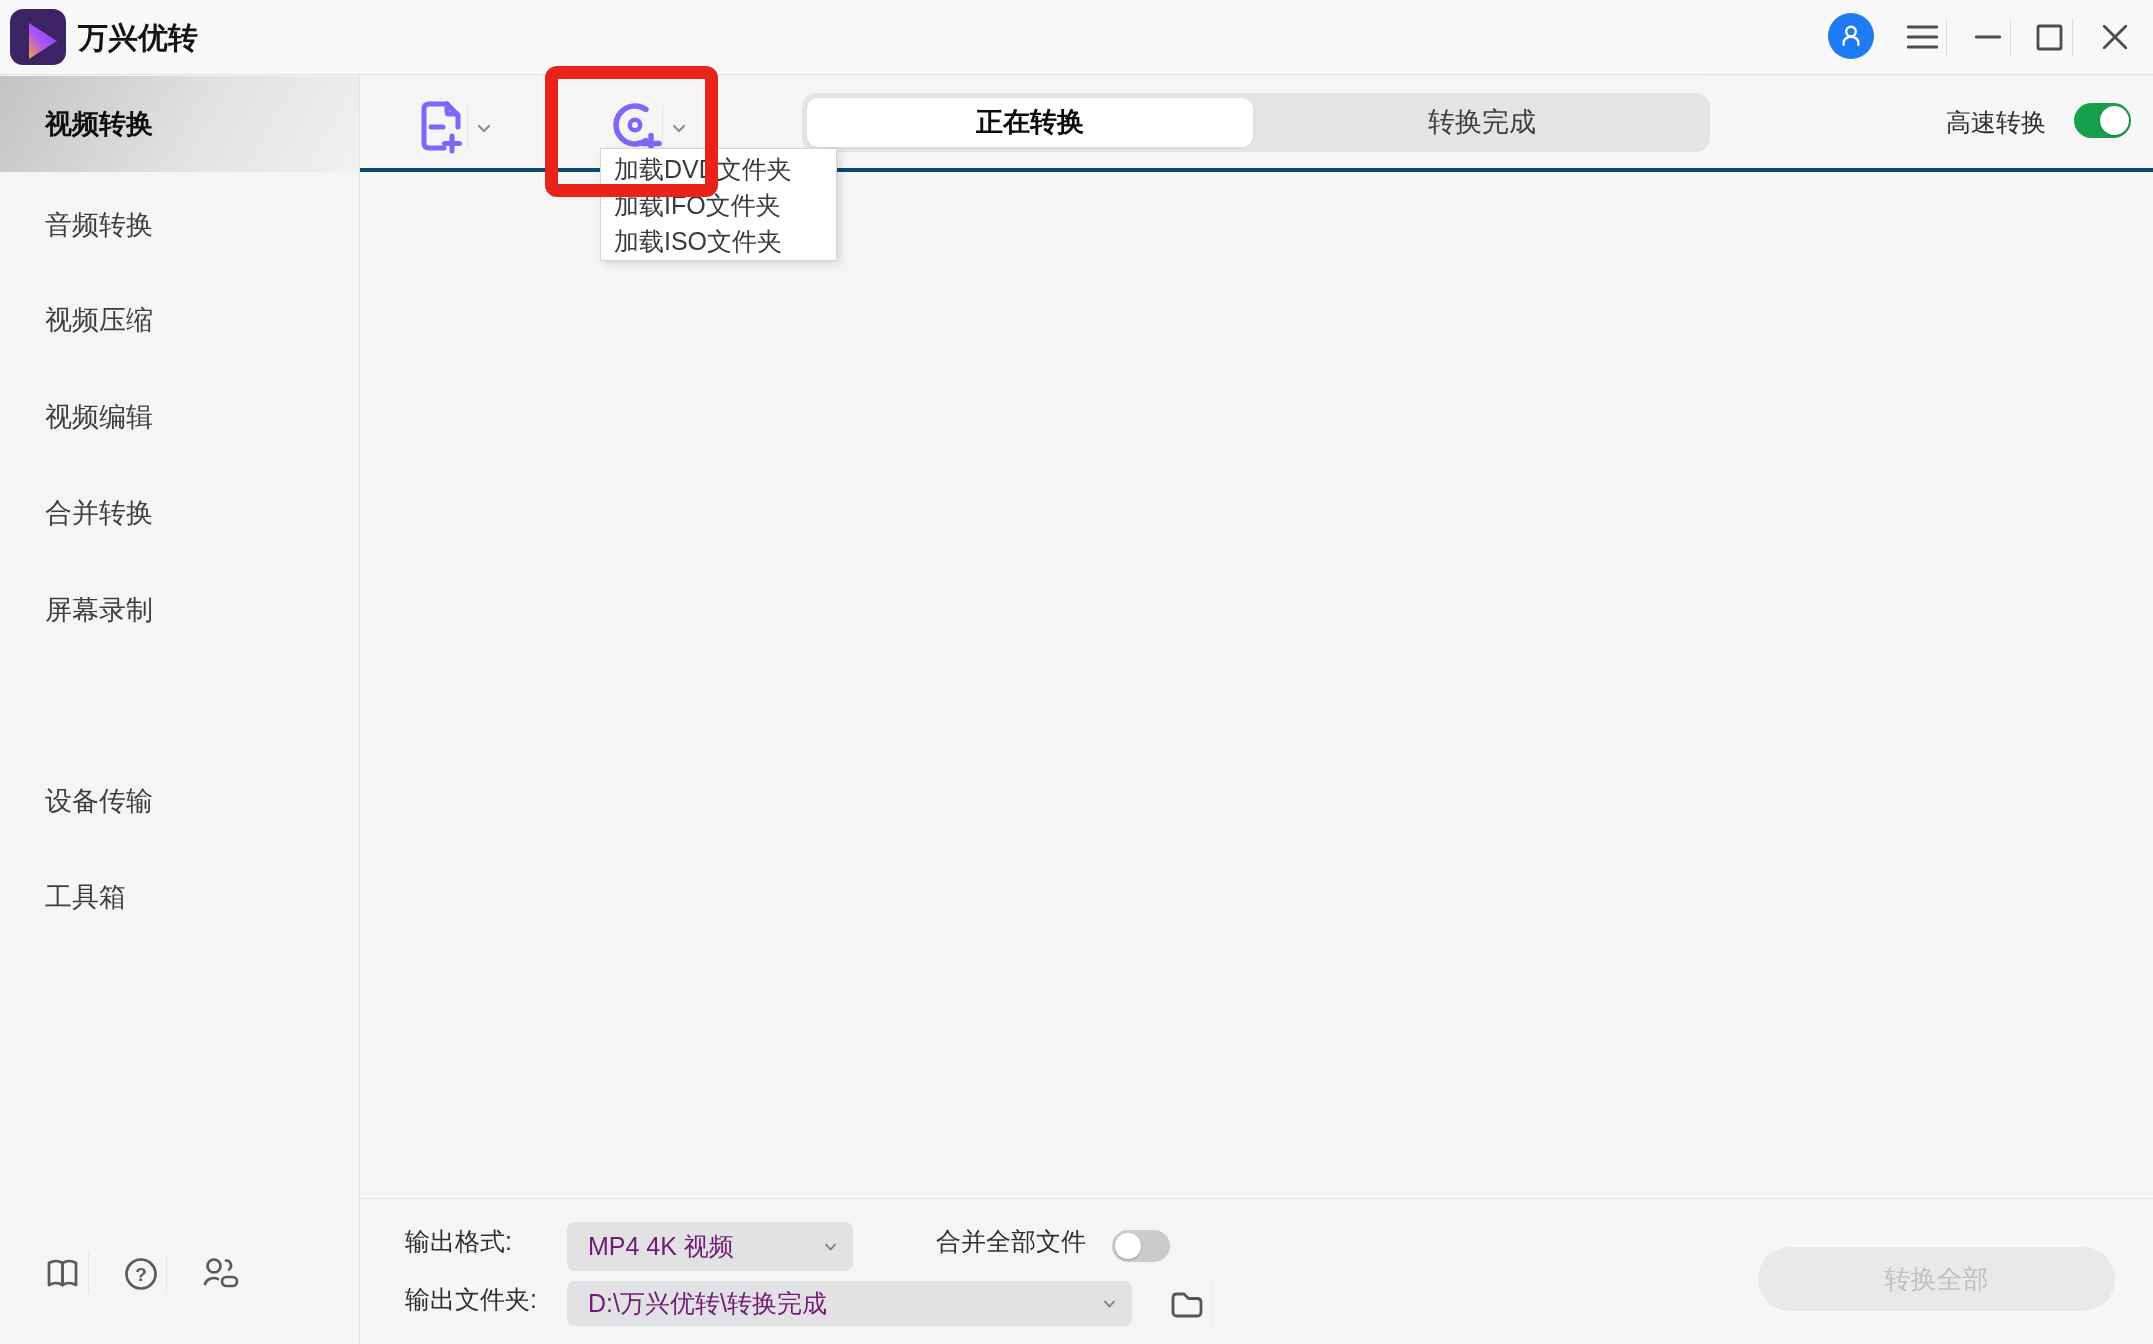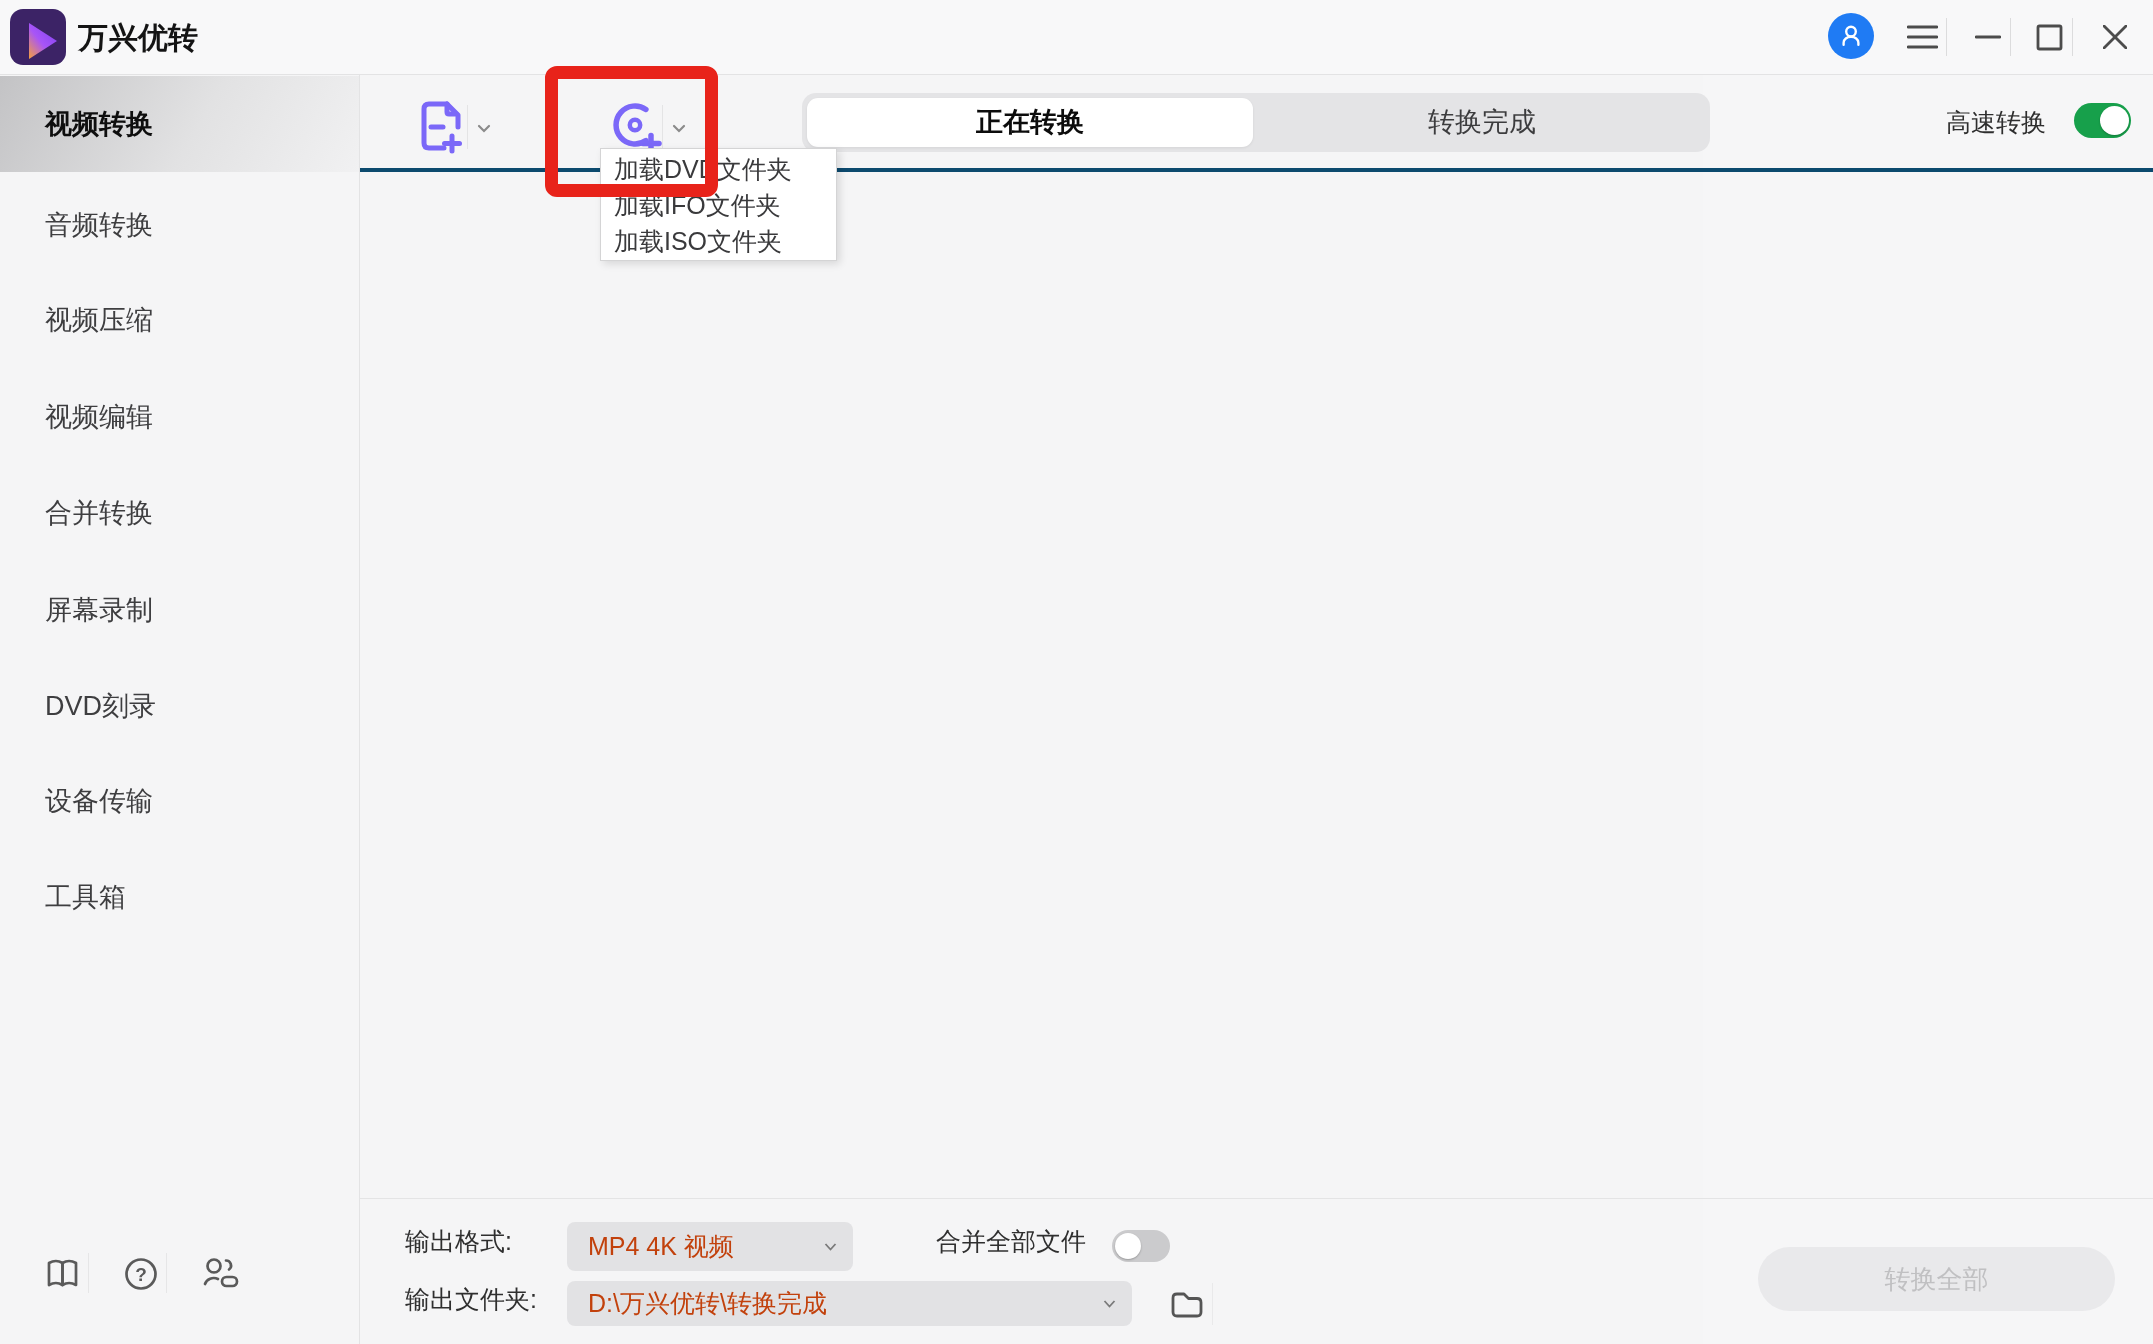--- a/index.html
+++ b/index.html
@@ -44,21 +44,21 @@
 
   
   #dropzone { left:843px; top:442px; width:832px; height:480px; border:2px dashed #d1d1d3; border-radius:5px; }
   #back-doc { left:349px; top:86px; width:136px; height:160px; background:#e7e7e8; border-radius:10px; }
   .fold-line { position:absolute; top:8px; width:2px; height:144px; background:#dcdcde; }
   #dz-hint { left:0; top:372px; width:100%; text-align:center; font-size:25px; color:#3f3f41; }
 
   
   #bottom-panel { left:360px; top:1190px; width:1793px; height:154px; border-top:1px solid #e4e4e5;margin-top:8px; }
   .b-label { font-size:25px; color:#2f2f2f; }
-  .b-select { background:#e2e2e4; border-radius:8px; font-size:25px; color:#c2410c;padding-left:21px; }
+  .b-select { background:#e2e2e4; border-radius:8px; font-size:25px; color:#701a75;padding-left:21px; }
   .b-select .val { position:absolute; left:21px; top:0; line-height:inherit; white-space:nowrap; }
   #format-select { left:207px; top:23px; width:286px; height:49px; line-height:49px; }
   #folder-select { left:207px; top:82px; width:565px; height:45px; line-height:45px; }
   #merge-toggle { left:752px; top:31px; width:58px; height:32px; background:#cbcbcd; }
   #merge-toggle .knob { left:3px; top:3px; width:26px; height:26px; }
   #convert-all-btn { left:1398px; top:48px; width:357px; height:64px; border-radius:32px; background:#e9e9eb; text-align:center; line-height:64px; font-size:26px; color:#c0c0c2; }
   .mini-sep { width:1px; background:#e9e9ea; }
 </style>
 </head>
 <body>
@@ -116,21 +116,20 @@
 
   <div class="abs" id="sidebar">
     <div class="abs" id="sidebar-active">
       <div class="lbl">视频转换</div>
     </div>
     <div class="abs side-item" style="top:128px;"><span>音频转换</span></div>
     <div class="abs side-item" style="top:223px;"><span>视频压缩</span></div>
     <div class="abs side-item" style="top:320px;"><span>视频编辑</span></div>
     <div class="abs side-item" style="top:416px;"><span>合并转换</span></div>
     <div class="abs side-item" style="top:513px;"><span>屏幕录制</span></div>
-    <div class="abs side-item" style="top:609px;"><span>DVD刻录</span></div>
     <div class="abs side-item" style="top:704px;"><span>设备传输</span></div>
     <div class="abs side-item" style="top:800px;"><span>工具箱</span></div>
 
     <div class="abs" style="left:46px; top:1182px;">
       <svg width="33" height="32" viewBox="0 0 33 32" fill="none" stroke="#5a5a5a" stroke-width="2.7" stroke-linejoin="round">
         <path d="M3 6 Q10 2 16.5 6 V 28 Q10 24 3 28 Z"></path>
         <path d="M16.5 6 Q23 2 30 6 V 28 Q23 24 16.5 28 Z"></path>
       </svg>
     </div>
     <div class="abs foot-sep" style="left:88px;"></div>

